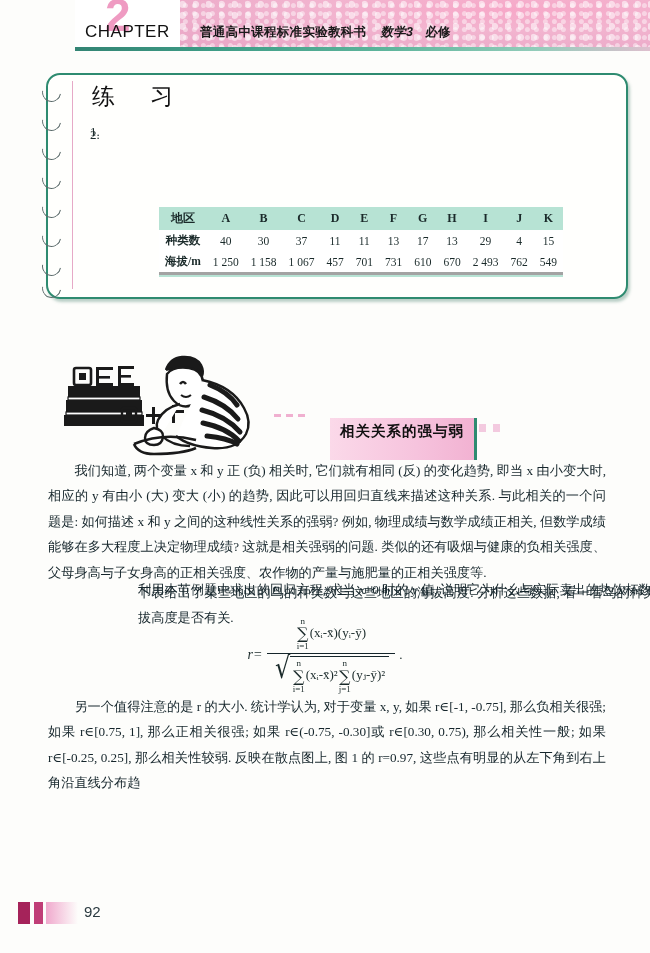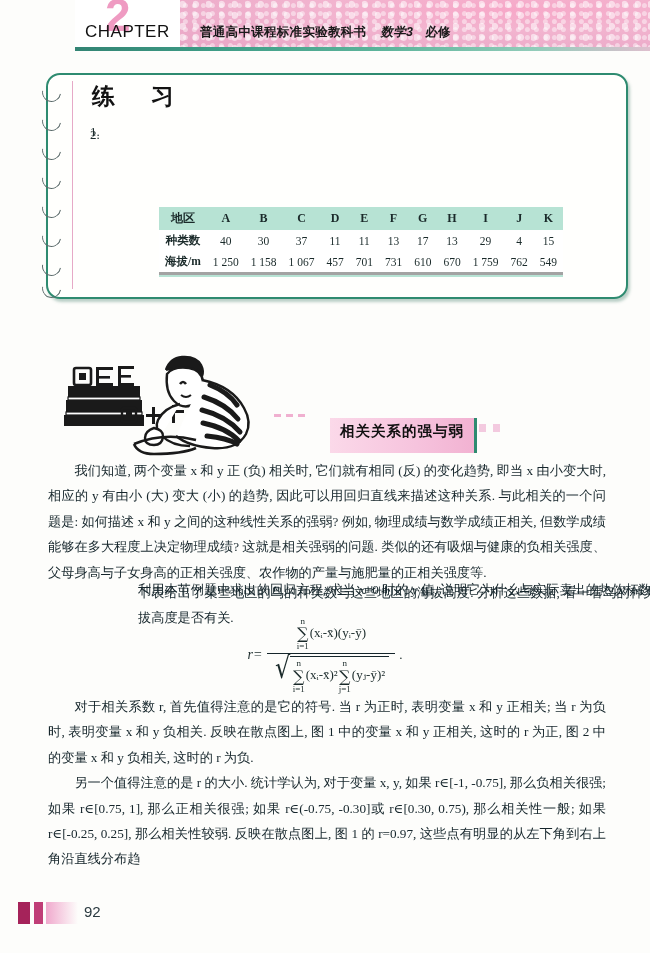--- a/index.html
+++ b/index.html
@@ -72,21 +72,21 @@
     position:absolute;left:0;width:17px;height:17px;
     border:1.6px solid #5b6b6b;
     border-radius:50%;
     border-right-color:transparent;border-top-color:transparent;
     transform:rotate(-35deg);
     background:transparent;
   }
   .ex-title{
     position:absolute;left:44px;top:6px;
     font-family:"DejaVu Sans","Liberation Sans",sans-serif;
-    font-size:23px;font-weight:700;color:#121212;
+    font-size:23px;font-weight:400;color:#121212;
     letter-spacing:14px;
   }
   .ex-list{
     position:absolute;left:42px;top:44px;width:516px;
     font-size:13px;line-height:25px;
   }
   .ex-item{position:relative;padding-left:20px;margin-bottom:3px;}
   .ex-item .num{position:absolute;left:0;top:0;}
   .ex-item .body{text-align:justify;}
   i.mv{font-family:"Liberation Serif","DejaVu Serif",serif;font-style:italic;}
@@ -114,21 +114,21 @@
     border:0;
     background:#ffffff;
     border-bottom:2px solid #b7e3d4;
   }
 
   
   .illus{position:absolute;left:62px;top:352px;width:250px;height:110px;}
   .sec-heading{
     position:absolute;left:330px;top:418px;
     background:linear-gradient(90deg,#fbd9e9 0%,#f6c3dd 60%,#f2b2d2 100%);
-    padding:4px 10px 12px 10px;
+    padding:4px 10px 19px 10px;
     font-family:"DejaVu Sans","Liberation Sans",sans-serif;
     font-size:14.5px;font-weight:700;color:#101010;letter-spacing:1px;
     border-right:3px solid #2e8b70;
   }
   .sec-dots{
     position:absolute;left:395px;top:424px;width:110px;height:8px;
     background:repeating-linear-gradient(90deg,#f0b9d6 0 7px,transparent 7px 14px);
     opacity:.75;
   }
 
@@ -253,21 +253,21 @@
           <tr>
             <td>海拔/m</td>
             <td>1 250</td>
             <td>1 158</td>
             <td>1 067</td>
             <td>457</td>
             <td>701</td>
             <td>731</td>
             <td>610</td>
             <td>670</td>
-            <td>1 759</td>
+            <td>2 493</td>
             <td>762</td>
             <td>549</td>
           </tr>
         </tbody>
       </table>
     </div>
   </div>
 
   <div class="illus">
     <svg width="250" height="110" viewBox="0 0 250 110">
@@ -375,21 +375,20 @@
               </span><span>(yⱼ-ȳ)²</span>
             </span>
           </span>
         </span>
       </span>
       <span>.</span>
     </span>
   </div>
 
   <div class="body" style="top:694px;">
-    <p class="ind">对于相关系数 r, 首先值得注意的是它的符号. 当 r 为正时, 表明变量 x 和 y 正相关; 当 r 为负时, 表明变量 x 和 y 负相关. 反映在散点图上, 图 1 中的变量 x 和 y 正相关, 这时的 r 为正, 图 2 中的变量 x 和 y 负相关, 这时的 r 为负.</p>
     <p class="ind">另一个值得注意的是 r 的大小. 统计学认为, 对于变量 x, y, 如果 r∈[-1, -0.75], 那么负相关很强; 如果 r∈[0.75, 1], 那么正相关很强; 如果 r∈(-0.75, -0.30]或 r∈[0.30, 0.75), 那么相关性一般; 如果 r∈[-0.25, 0.25], 那么相关性较弱. 反映在散点图上, 图 1 的 r=0.97, 这些点有明显的从左下角到右上角沿直线分布趋</p>
   </div>
 
   <div class="footer-mark">
     <div class="fm1"></div>
     <div class="fm2"></div>
     <div class="fm3"></div>
   </div>
   <div class="pageno">92</div>
 

